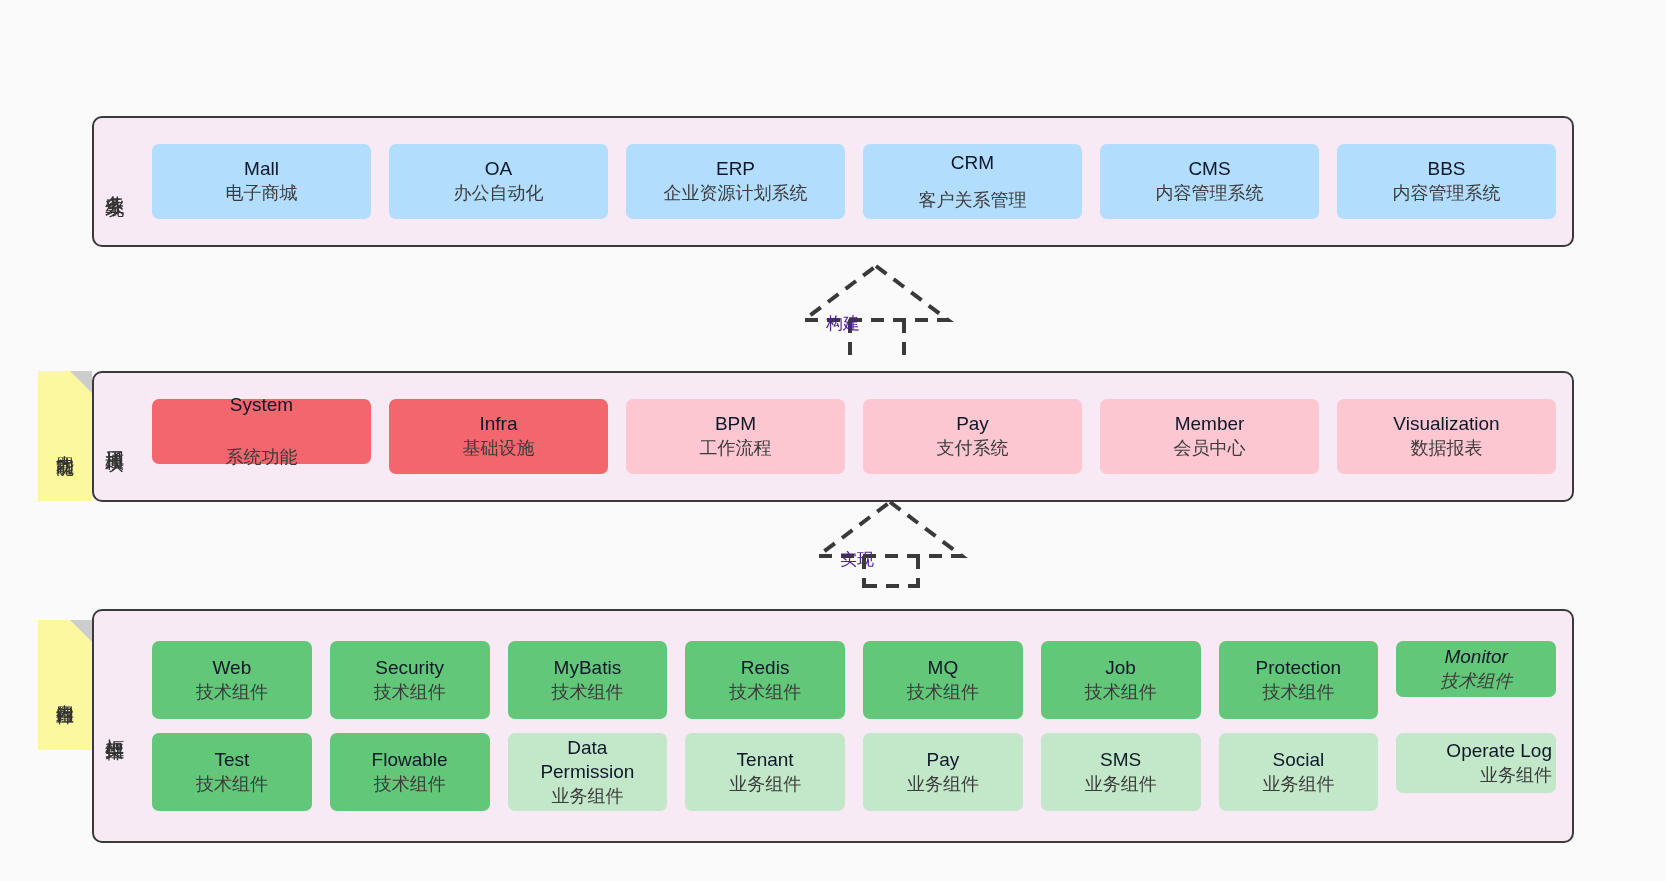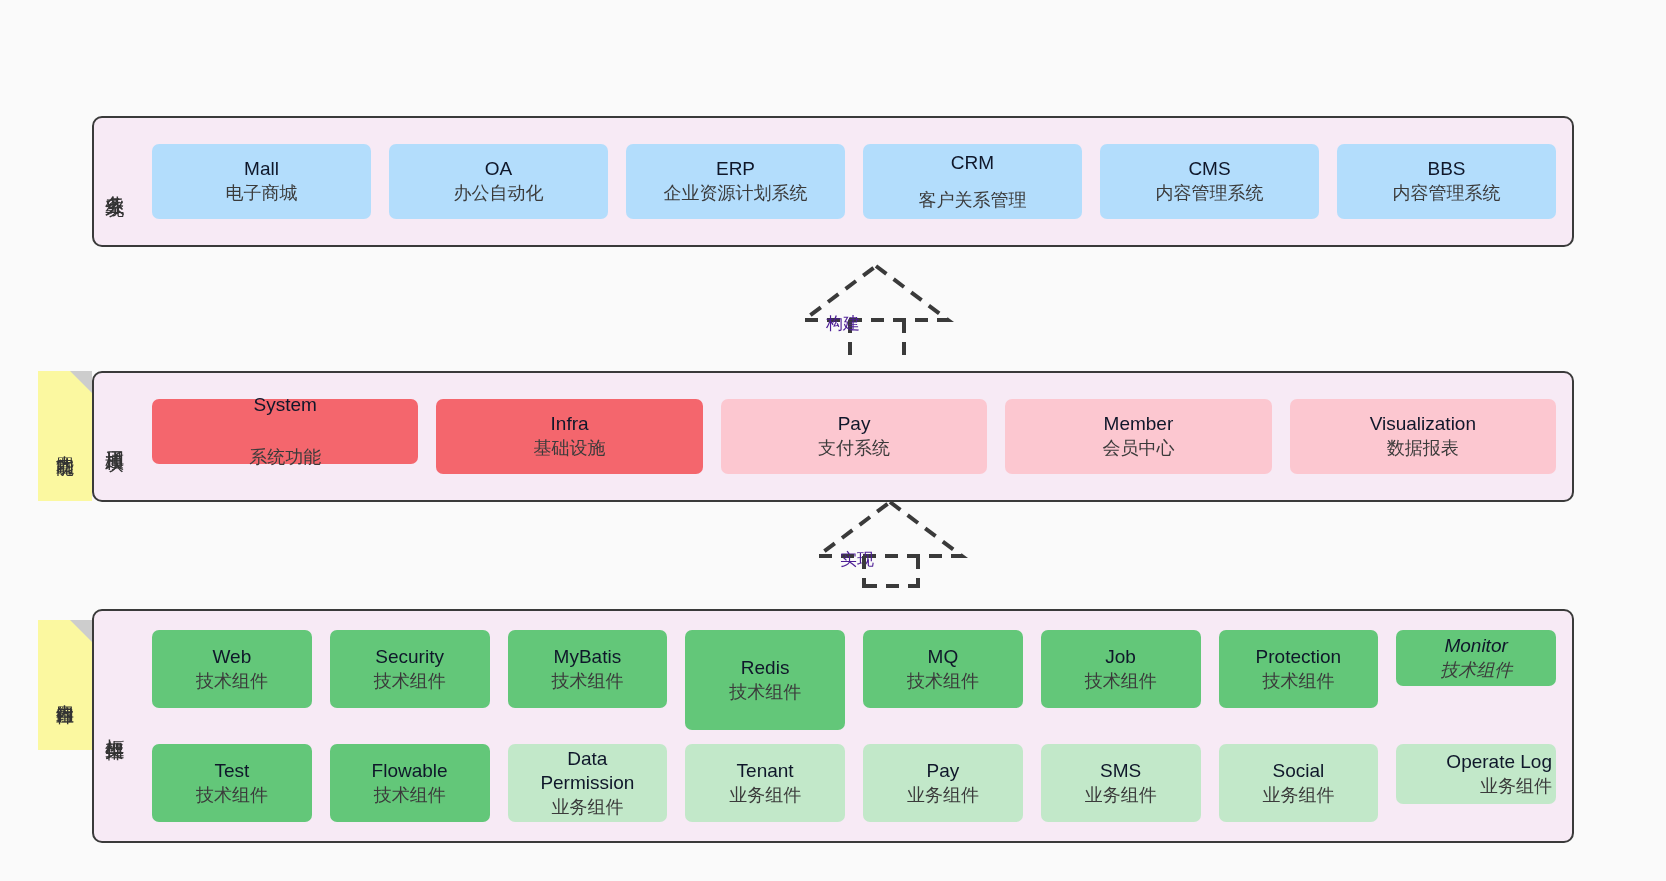--- a/index.html
+++ b/index.html
@@ -190,20 +190,24 @@
       <div class="row">
         <div class="card c-red" style="height:65px;gap:28px;">
           <span class="t-en">System</span>
           <span class="t-cn">系统功能</span>
         </div>
         <div class="card c-red" style="height:75px;">
           <span class="t-en">Infra</span>
           <span class="t-cn">基础设施</span>
         </div>
         <div class="card c-pink" style="height:75px;">
+          <span class="t-en">BPM</span>
+          <span class="t-cn">工作流程</span>
+        </div>
+        <div class="card c-pink" style="height:75px;">
           <span class="t-en">Pay</span>
           <span class="t-cn">支付系统</span>
         </div>
         <div class="card c-pink" style="height:75px;">
           <span class="t-en">Member</span>
           <span class="t-cn">会员中心</span>
         </div>
         <div class="card c-pink" style="height:75px;">
           <span class="t-en">Visualization</span>
           <span class="t-cn">数据报表</span>
@@ -241,21 +245,21 @@
           <span class="t-cn">技术组件</span>
         </div>
         <div class="card c-green" style="height:78px;">
           <span class="t-en">Security</span>
           <span class="t-cn">技术组件</span>
         </div>
         <div class="card c-green" style="height:78px;">
           <span class="t-en">MyBatis</span>
           <span class="t-cn">技术组件</span>
         </div>
-        <div class="card c-green" style="height:100px;">
+        <div class="card c-green" style="height:78px;">
           <span class="t-en">Redis</span>
           <span class="t-cn">技术组件</span>
         </div>
         <div class="card c-green" style="height:78px;">
           <span class="t-en">MQ</span>
           <span class="t-cn">技术组件</span>
         </div>
         <div class="card c-green" style="height:78px;">
           <span class="t-en">Job</span>
           <span class="t-cn">技术组件</span>

